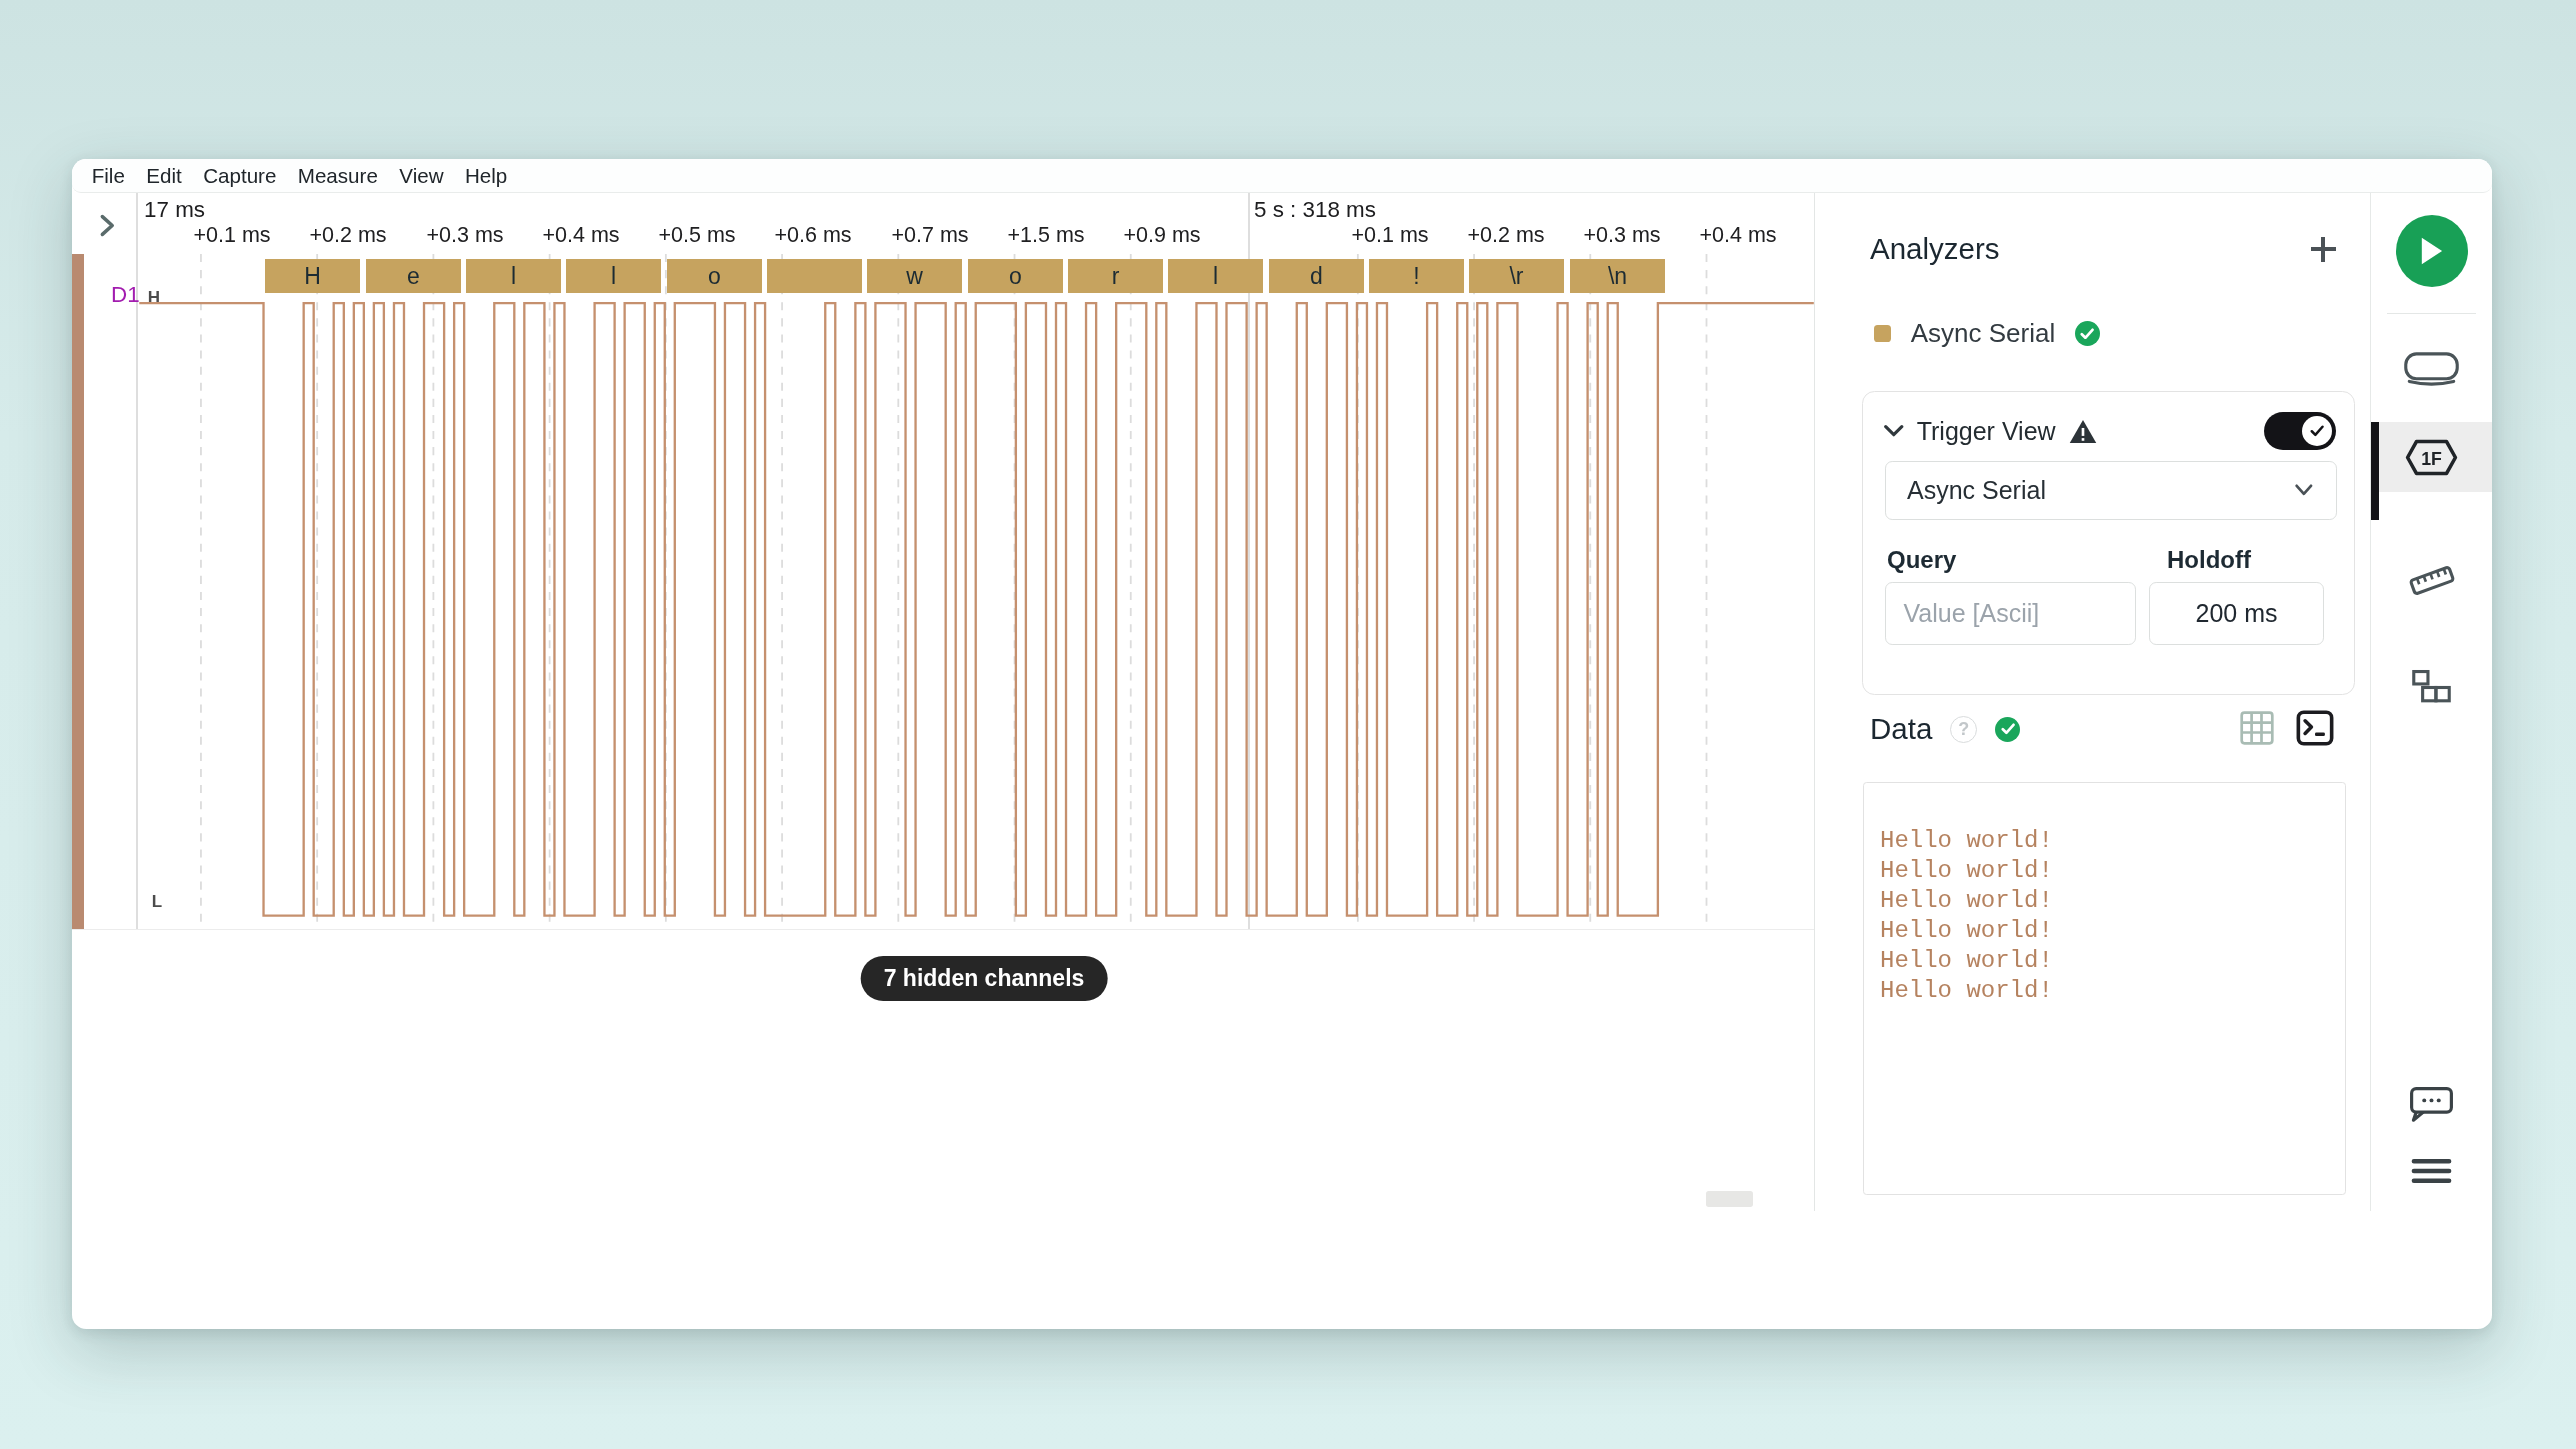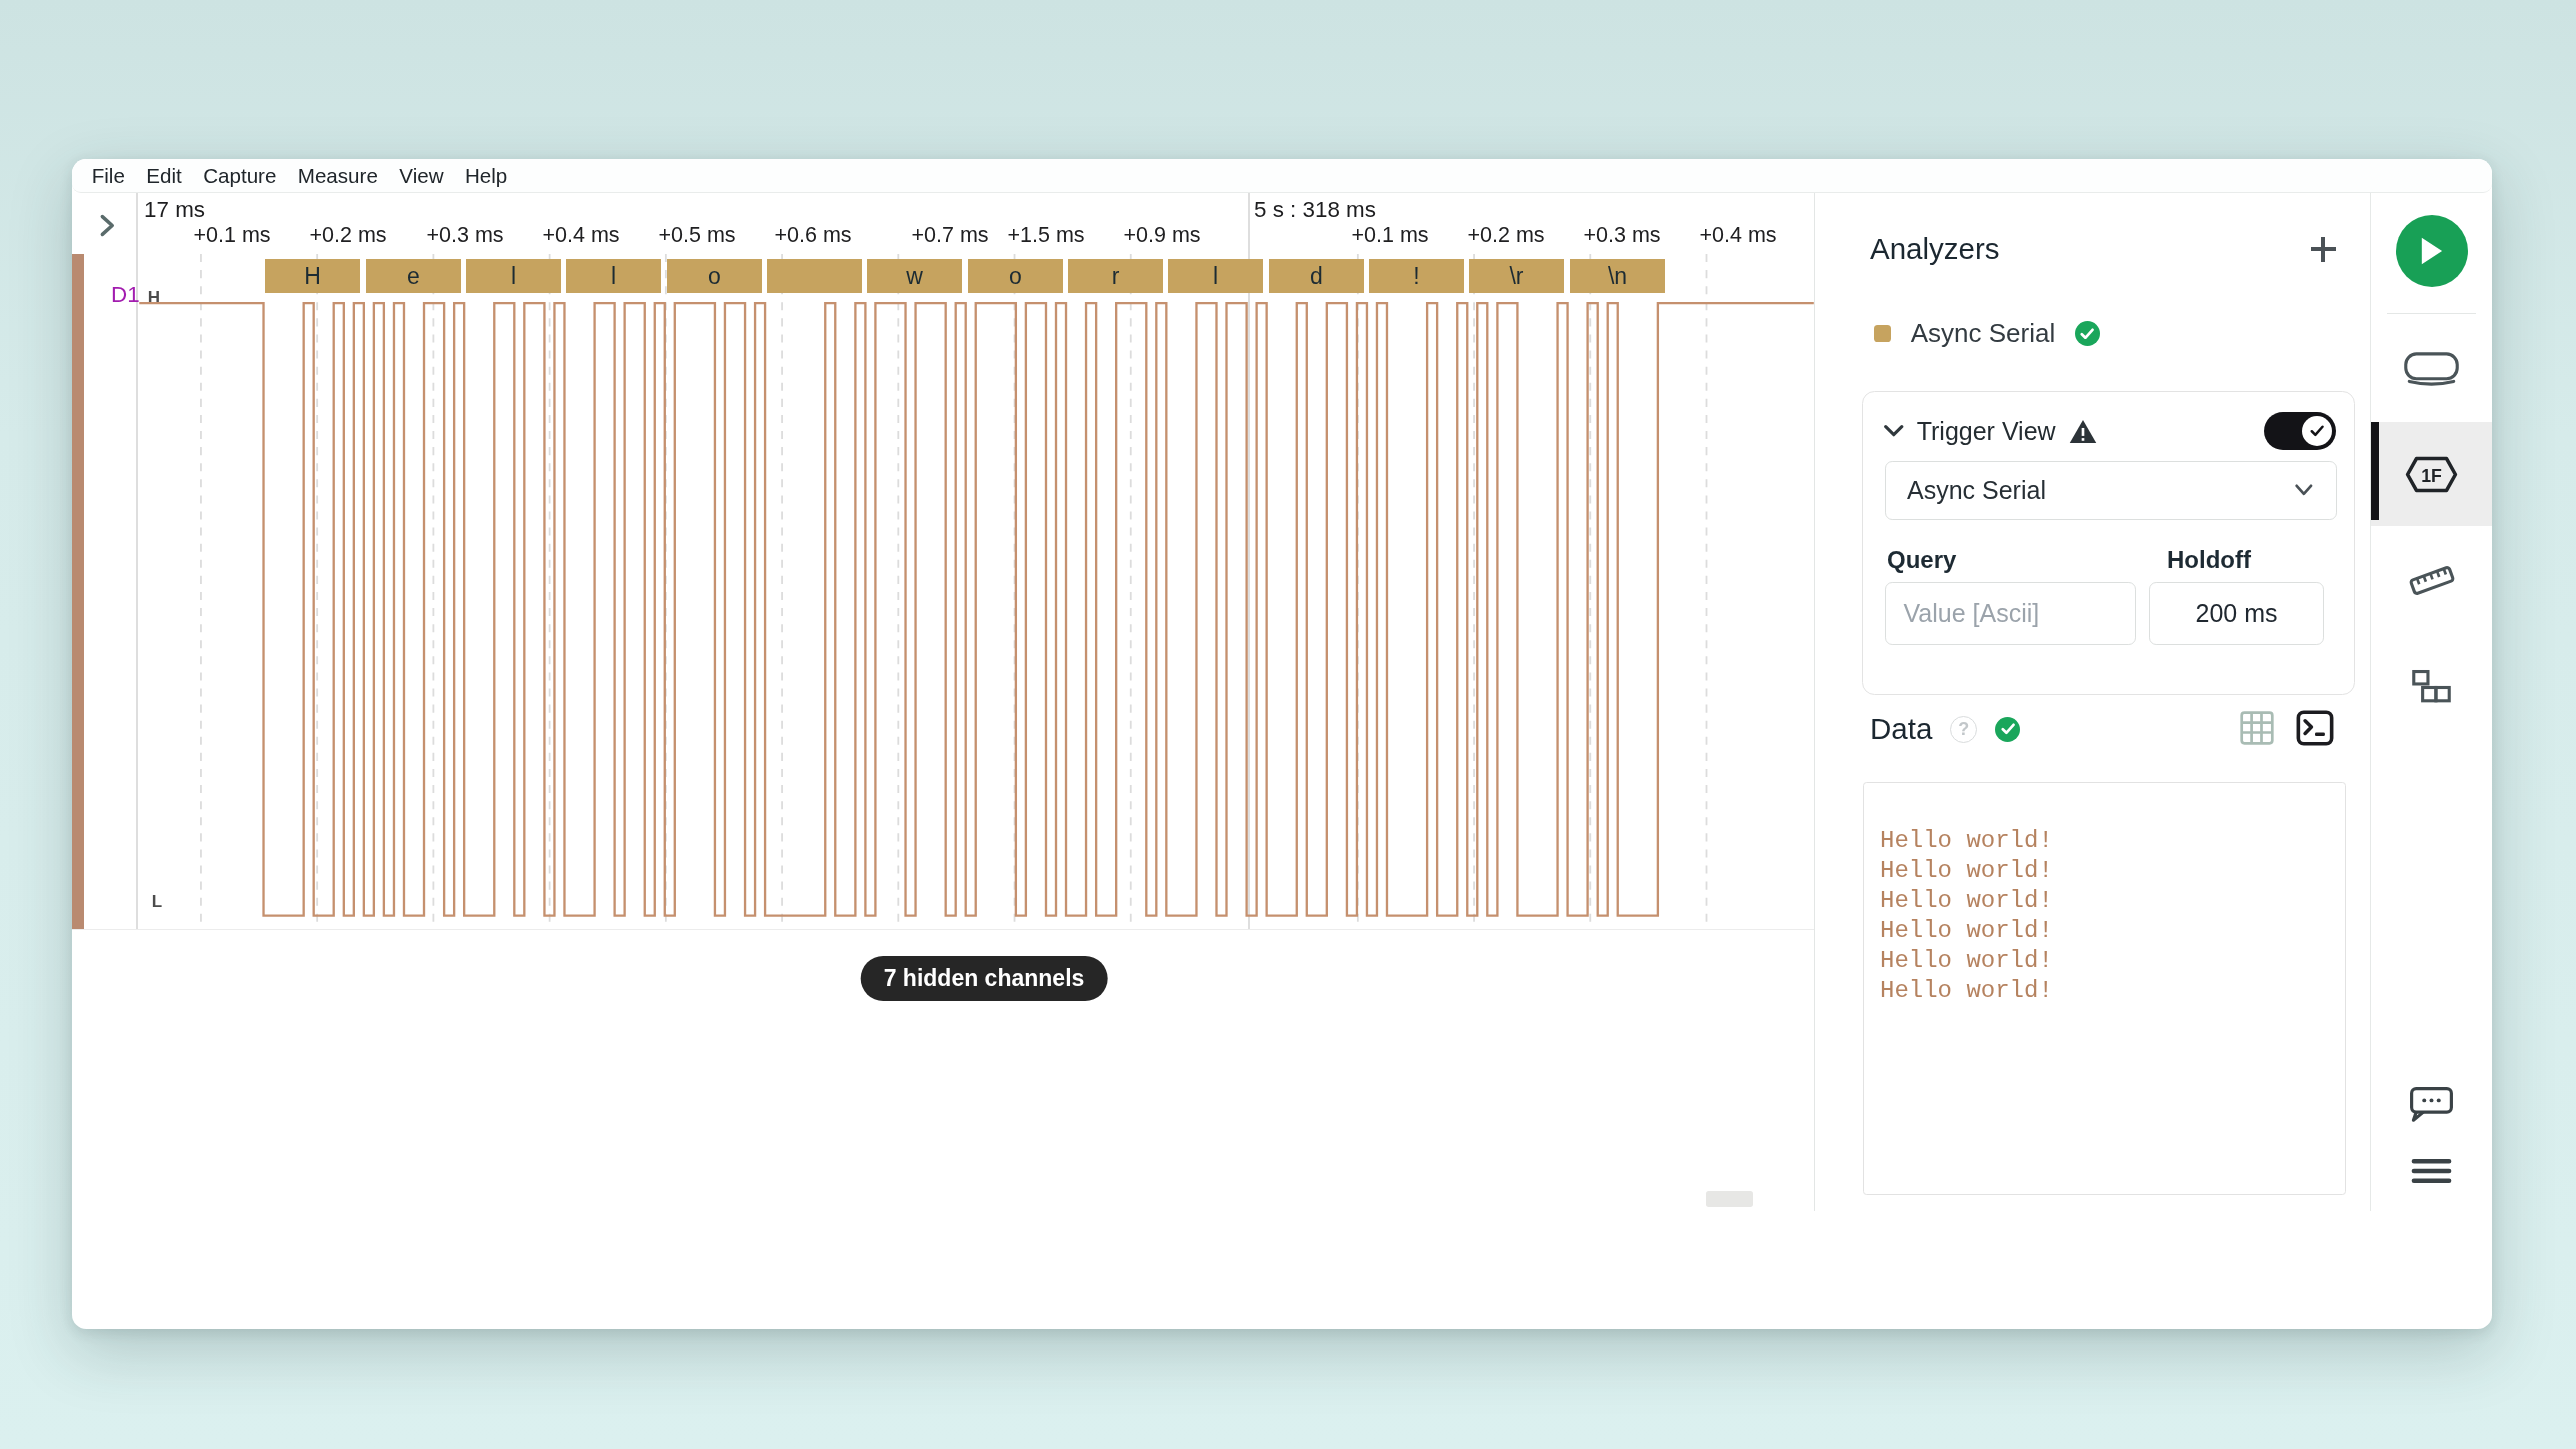--- a/index.html
+++ b/index.html
@@ -110,21 +110,21 @@
   .data-line { font-family:"Liberation Mono", monospace; font-size:24px; color:#b5825f; line-height:30px; }
 
   
   .toolbar { width:121px; height:1018px; border-left:0.9px solid #e6e9e8; position:relative; background:#fff; }
   .tool { position:absolute; left:0; width:121px; display:flex; align-items:center; justify-content:center; }
   .play-btn { top:22.4px; height:72px; }
   .play-circle { width:72px; height:72px; border-radius:50%; background:#18a056;
     display:flex; align-items:center; justify-content:center; }
   .tool-divider { position:absolute; left:16px; top:120px; width:89px; height:0.9px; background:#e4e7e6; }
   .tool-device { top:140px; height:72px; }
-  .tool-analyzers { top:229px; height:104px; background:#ededed; }
+  .tool-analyzers { top:229px; height:70px; background:#ededed; }
   .tool-analyzers .active-bar { position:absolute; left:0; top:0; width:8px; height:98px; background:#131317; }
   .tool-ruler { top:356px; height:63px; }
   .tool-ext { top:463px; height:63px; }
   .tool-chat { top:879px; height:63px; }
   .tool-menu { top:946px; height:63px; }
 
   
   .session-bar { position:absolute; left:0; bottom:0; width:2420px; height:77px; background:#fff;
     border-top:0.9px solid #e8e8e8; }
   .tab-indicator { position:absolute; left:1.8px; top:-0.9px; width:193px; height:5.4px; background:#111; }
@@ -165,21 +165,21 @@
         </div>
         <div class="origin" style="left:72px">17 ms</div>
         <div class="origin" style="left:1182px">5 s : 318 ms</div>
         <div id="tick-labels">
             <div class="tick-label" style="left: 160px;">+0.1 ms</div>
             <div class="tick-label" style="left: 276px;">+0.2 ms</div>
             <div class="tick-label" style="left: 393px;">+0.3 ms</div>
             <div class="tick-label" style="left: 509px;">+0.4 ms</div>
             <div class="tick-label" style="left: 625px;">+0.5 ms</div>
             <div class="tick-label" style="left: 741px;">+0.6 ms</div>
-            <div class="tick-label" style="left: 878px;">+0.7 ms</div>
+            <div class="tick-label" style="left: 858px;">+0.7 ms</div>
             <div class="tick-label" style="left: 974px;">+1.5 ms</div>
             <div class="tick-label" style="left: 1090px;">+0.9 ms</div>
             <div class="tick-label" style="left: 1318px;">+0.1 ms</div>
             <div class="tick-label" style="left: 1434px;">+0.2 ms</div>
             <div class="tick-label" style="left: 1550px;">+0.3 ms</div>
             <div class="tick-label" style="left: 1666px;">+0.4 ms</div>
           </div>
       </div>
 
       <div class="vline" style="left:64px"></div>

